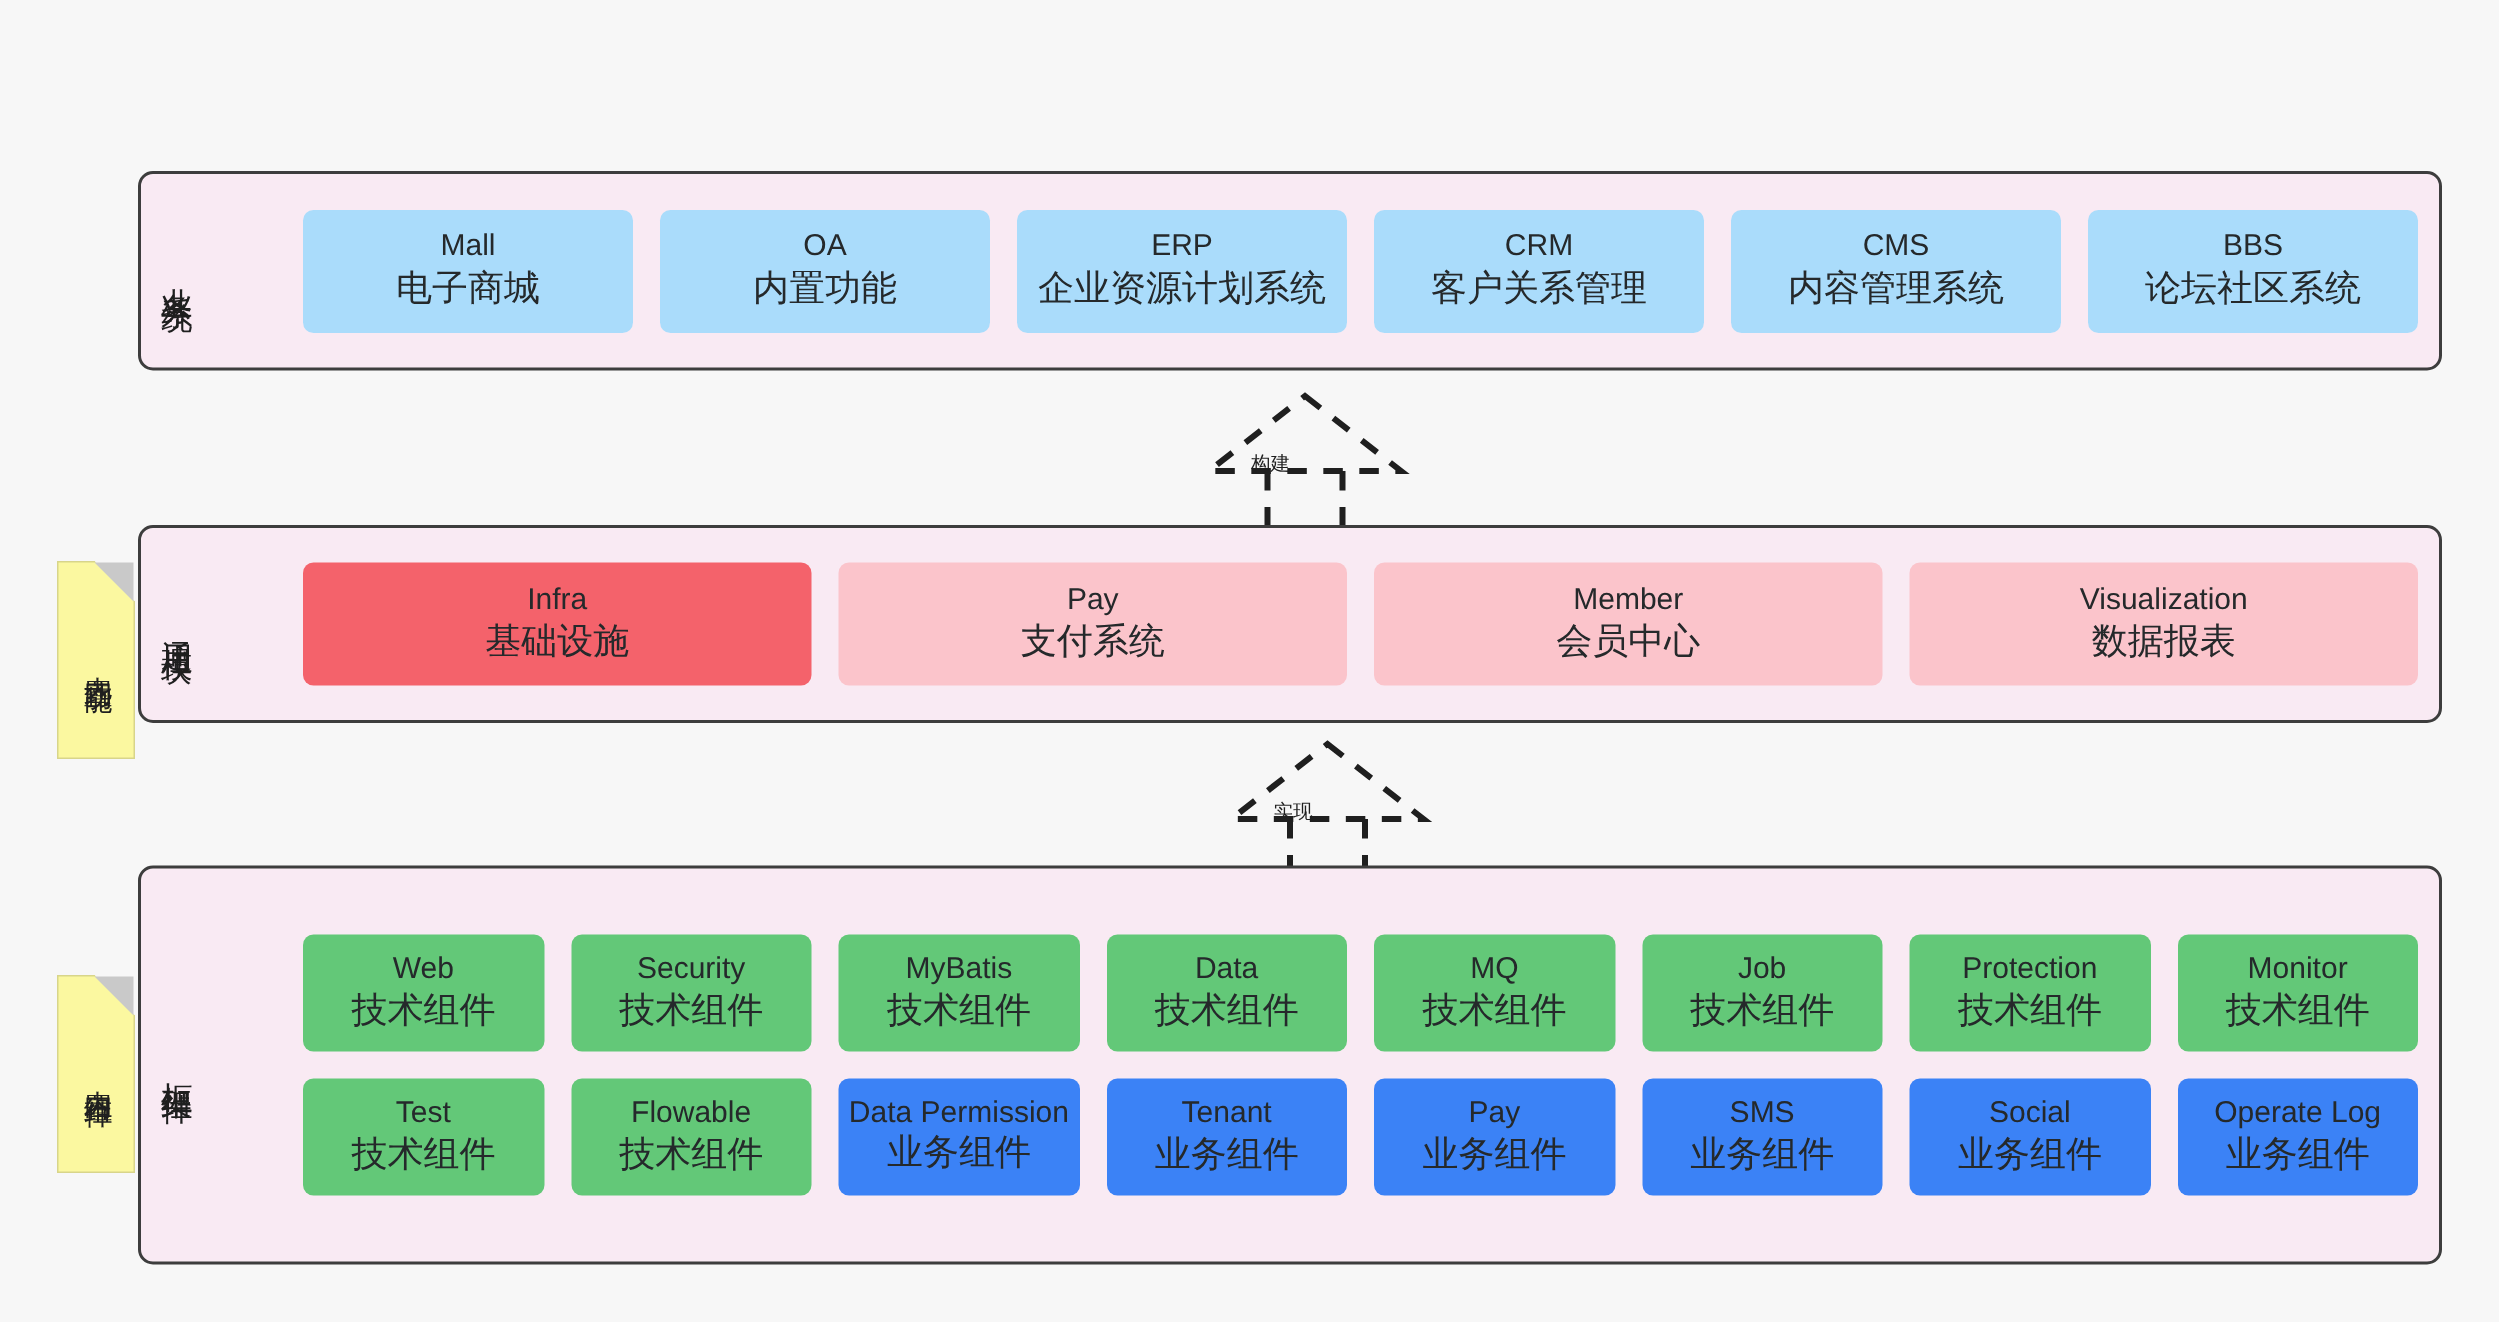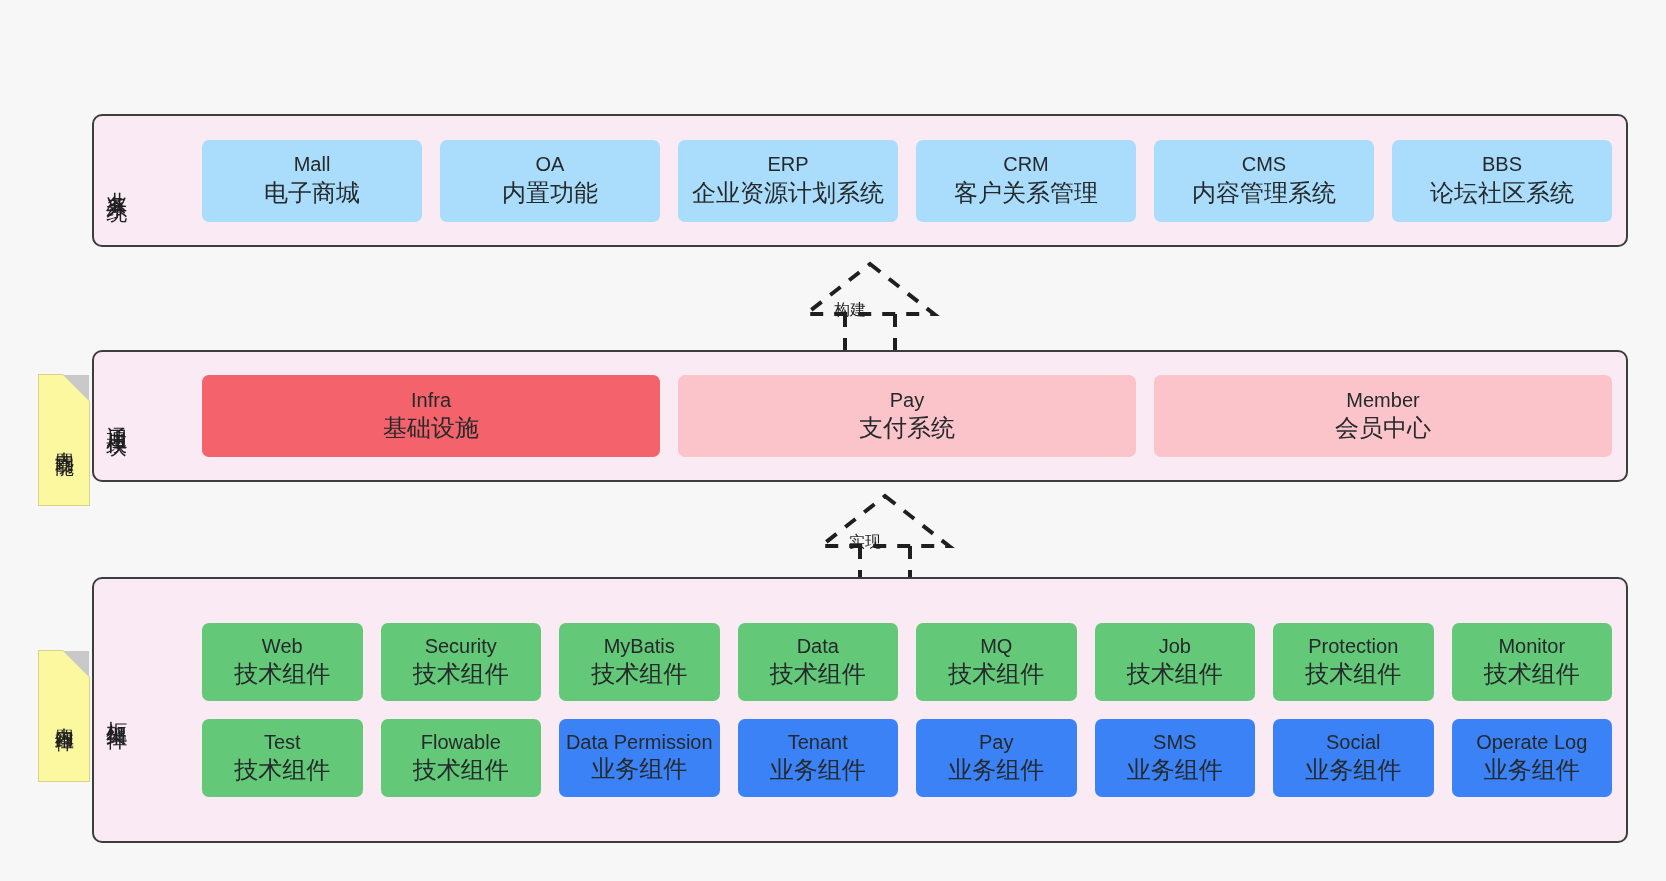--- a/index.html
+++ b/index.html
@@ -111,21 +111,21 @@
   }
 
   
   .connector {
     position: absolute;
     user-select: none;
   }
   .connector svg { display: block; }
   .conn-label {
     position: absolute;
-    font-size: 16px;
+    font-size: 13px;
     color: #1f1f1f;
     background: transparent;
     white-space: nowrap;
   }
 </style>
 </head>
 <body>
 
 <div id="stage">
 
@@ -180,20 +180,24 @@
           <span class="t-en">Infra</span>
           <span class="t-cn">基础设施</span>
         </div>
         <div class="card c-pink h-mod">
           <span class="t-en">Pay</span>
           <span class="t-cn">支付系统</span>
         </div>
         <div class="card c-pink h-mod">
           <span class="t-en">Member</span>
           <span class="t-cn">会员中心</span>
+        </div>
+        <div class="card c-pink h-mod">
+          <span class="t-en">Visualization</span>
+          <span class="t-cn">数据报表</span>
         </div>
       </div>
     </div>
   </div>
 
   <div class="note" style="left:38px; top:374px; height:132px;">
     <span>内置功能</span>
   </div>
 
   <div class="connector" id="conn-implement" style="left:805px; top:490px; width:160px; height:96px;text-align:center;">

